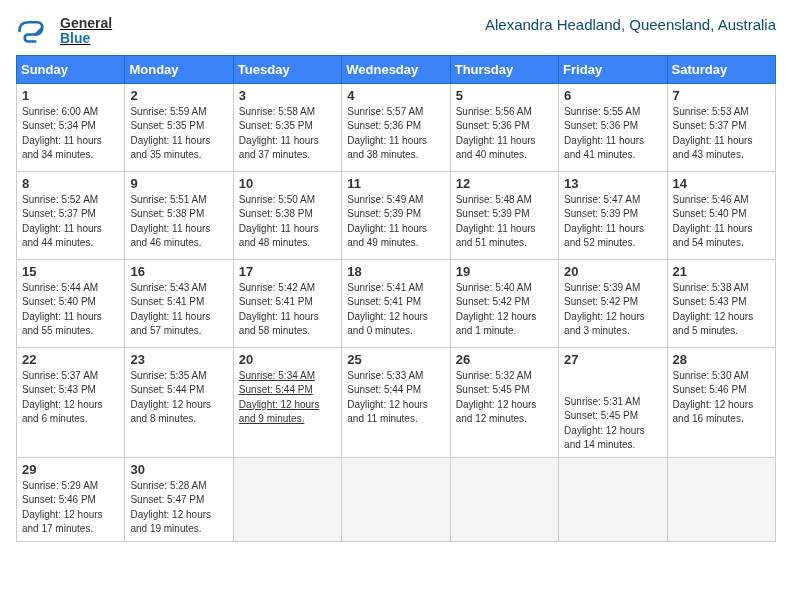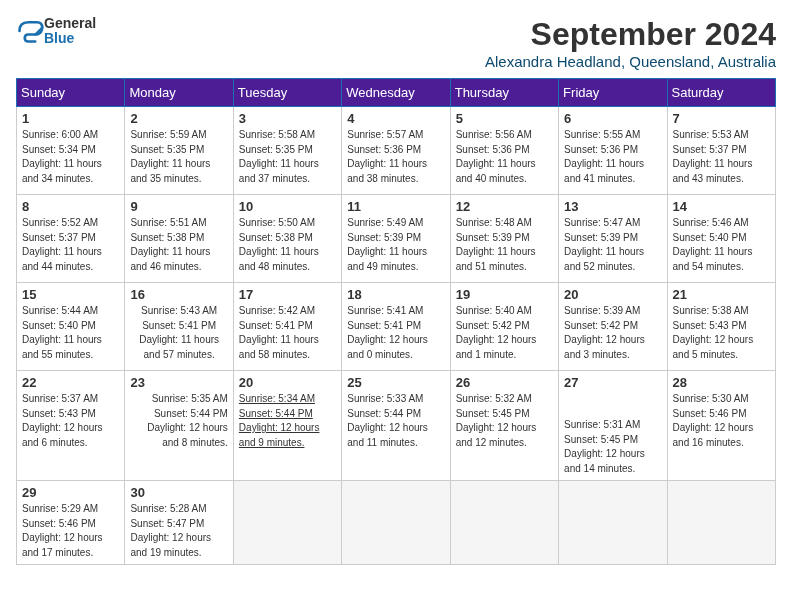--- a/index.html
+++ b/index.html
@@ -12,21 +12,22 @@
     }
     .header {
       display: flex;
       justify-content: space-between;
       align-items: flex-start;
       margin-bottom: 8px;
     }
     .logo {
       display: flex;
       align-items: center;
-      gap: 0;
+      gap: 16px;
+      text-decoration: underline;
     }
     .logo-text {
       display: flex;
       flex-direction: column;
       font-size: 14px;
       font-weight: bold;
       color: #333;
       line-height: 1.1;
     }
     .logo-text span:first-child { color: #333; }
@@ -46,24 +47,24 @@
     .location-title {
       font-size: 15px;
       color: #0c4a6e;
     }
     table {
       width: 100%;
       border-collapse: collapse;
       table-layout: fixed;
     }
     th {
-      background-color: #4c1d95;
+      background-color: #3b82f6;
       color: #fff;
       font-size: 13px;
-      font-weight: normal;
+      font-weight: bold;
       padding: 6px 4px;
       text-align: left;
       border: 1px solid #1a6faf;
     }
     td {
       border: 1px solid #ccc;
       vertical-align: top;
       padding: 4px 5px;
       font-size: 10.5px;
       color: #333;
@@ -95,21 +96,20 @@
     <svg class="logo-icon" viewBox="0 0 32 32" xmlns="http://www.w3.org/2000/svg">
       <path d="M4 16 Q4 6 14 6 L24 6 Q30 6 30 12 Q30 18 24 20 L14 20 Q10 20 10 24 Q10 28 14 28 L22 28" stroke="#1a6faf" stroke-width="3" fill="none" stroke-linecap="round"></path>
       <path d="M22 20 L30 12" stroke="#1a6faf" stroke-width="2.5" fill="none" stroke-linecap="round"></path>
     </svg>
     <div class="logo-text">
       <span>General</span>
       <span style="color:#1a6faf;">Blue</span>
     </div>
   </div>
   <div class="title-block">
-    <div class="month-title">September 2024</div>
     <div class="location-title">Alexandra Headland, Queensland, Australia</div>
   </div>
 </div>
 
 <table>
   <thead>
     <tr id="header-row">
         <th>Sunday</th>
         <th>Monday</th>
         <th>Tuesday</th>
@@ -225,21 +225,21 @@
       <tr>
         <td>
           <div class="day-num">15</div>
           <div class="day-info" style="white-space: pre-line;">Sunrise: 5:44 AM
 Sunset: 5:40 PM
 Daylight: 11 hours
 and 55 minutes.</div>
         </td>
         <td>
           <div class="day-num">16</div>
-          <div class="day-info" style="white-space: pre-line; text-align: center;">Sunrise: 5:43 AM
+          <div class="day-info" style="white-space: pre-line;">Sunrise: 5:43 AM
 Sunset: 5:41 PM
 Daylight: 11 hours
 and 57 minutes.</div>
         </td>
         <td>
           <div class="day-num">17</div>
           <div class="day-info" style="white-space: pre-line;">Sunrise: 5:42 AM
 Sunset: 5:41 PM
 Daylight: 11 hours
 and 58 minutes.</div>
@@ -276,21 +276,21 @@
       <tr>
         <td>
           <div class="day-num">22</div>
           <div class="day-info" style="white-space: pre-line;">Sunrise: 5:37 AM
 Sunset: 5:43 PM
 Daylight: 12 hours
 and 6 minutes.</div>
         </td>
         <td>
           <div class="day-num">23</div>
-          <div class="day-info" style="white-space: pre-line; text-align: right;">Sunrise: 5:35 AM
+          <div class="day-info" style="white-space: pre-line;">Sunrise: 5:35 AM
 Sunset: 5:44 PM
 Daylight: 12 hours
 and 8 minutes.</div>
         </td>
         <td>
           <div class="day-num">20</div>
           <div class="day-info" style="white-space: pre-line; text-decoration: underline;">Sunrise: 5:34 AM
 Sunset: 5:44 PM
 Daylight: 12 hours
 and 9 minutes.</div>

